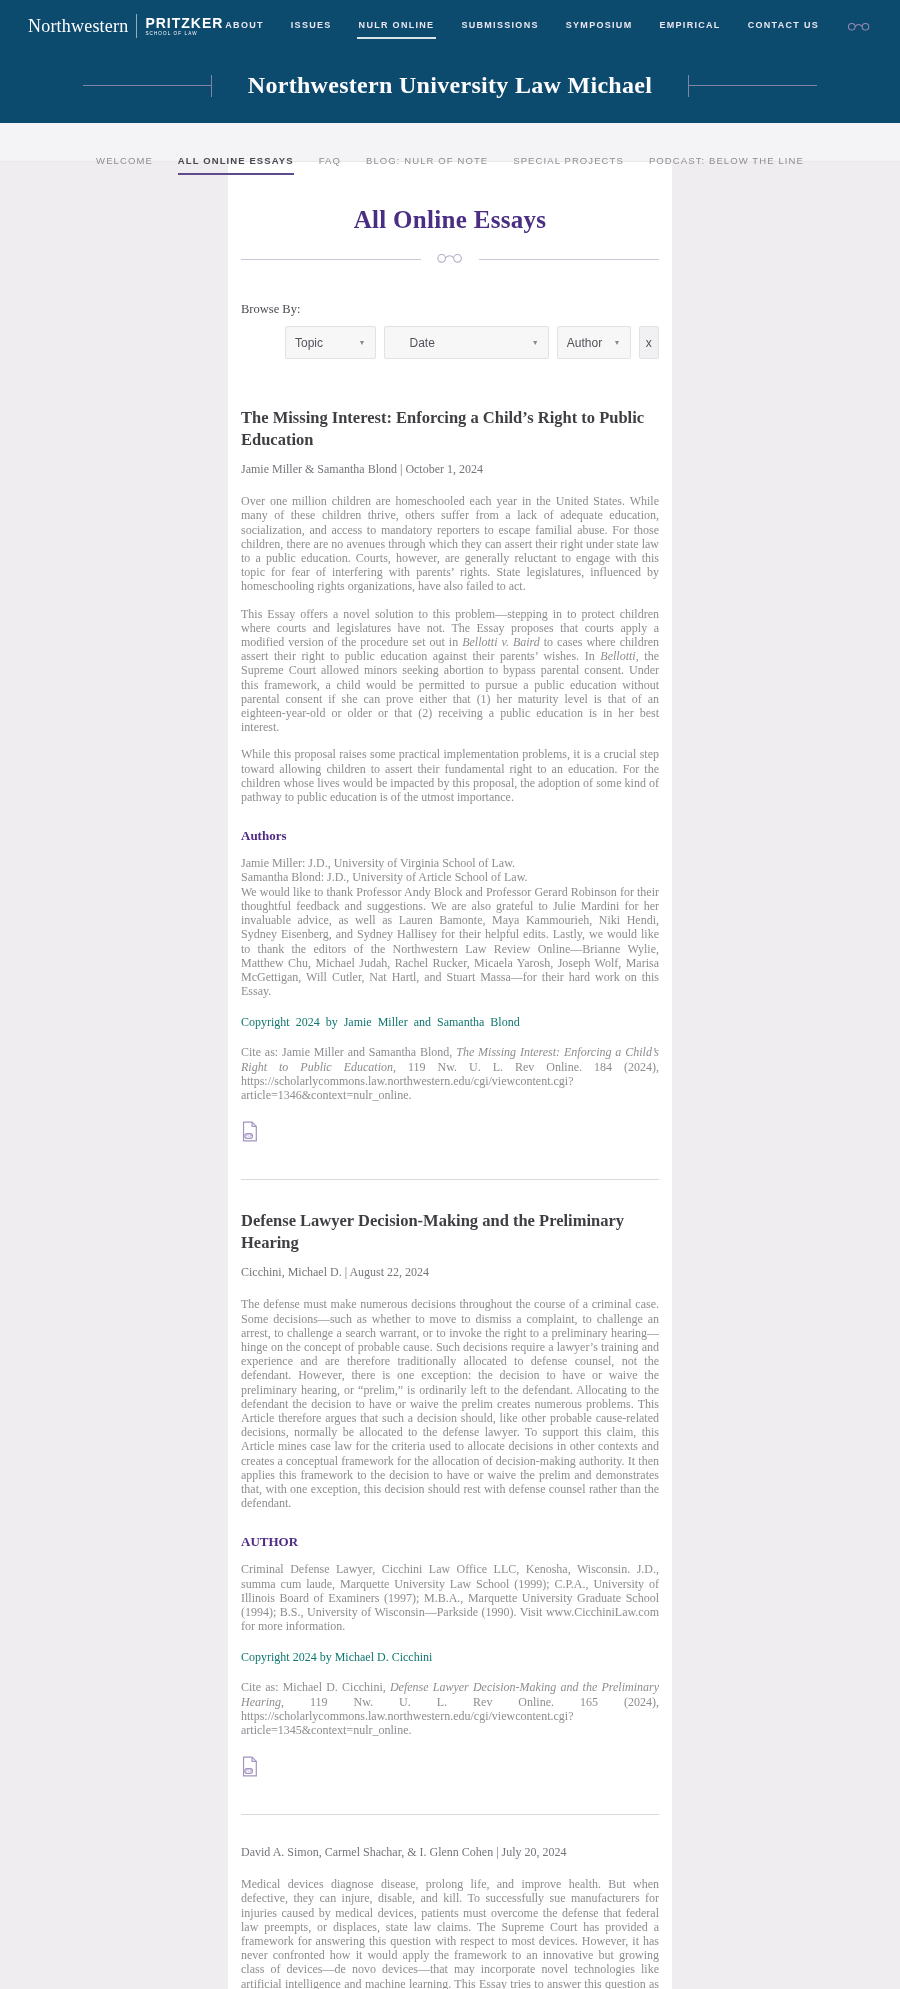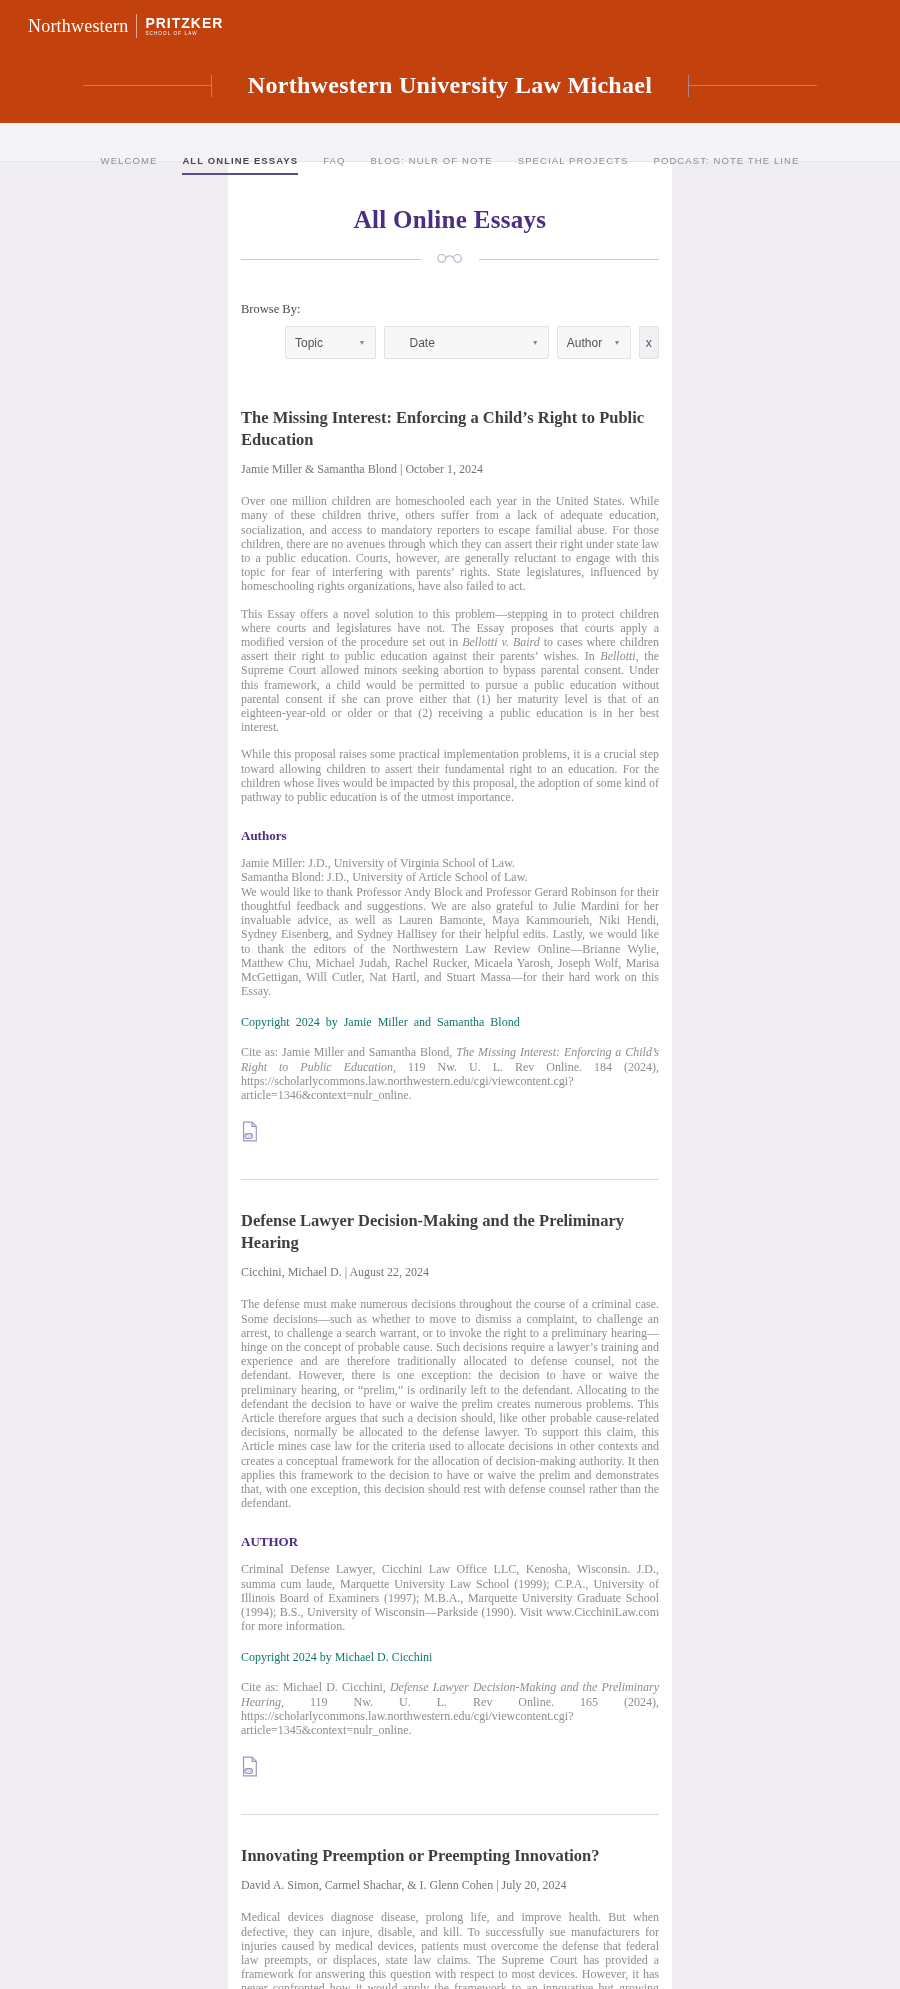--- a/index.html
+++ b/index.html
@@ -2,21 +2,21 @@
 <html><head>
 <meta charset="utf-8">
 <style>
   * { margin:0; padding:0; box-sizing:border-box; }
   html,body { width:900px; }
   body {
     height:1989px; overflow:hidden; background:#efedf0;
     font-family:"Liberation Serif", serif;
   }
   
-  .site-header { background:#c2410c; padding:14px 28px 24px; }
+  .site-header { background:#0c4a6e; padding:14px 28px 24px; }
   .header-top { display:flex; align-items:center; }
   .logo { display:flex; align-items:center; color:#fff; cursor:pointer; }
   .logo-name { font-size:18px; letter-spacing:.2px; }
   .logo-div { width:1px; height:24px; background:rgba(255,255,255,.55); margin:0 8px; }
   .logo-right { display:flex; flex-direction:column; line-height:1; }
   .logo-school { font-family:"Liberation Sans",sans-serif; font-weight:bold; font-size:14px; letter-spacing:1px; }
   .logo-sub { font-family:"Liberation Sans",sans-serif; font-size:4.6px; letter-spacing:1.1px; margin-top:2px; }
   .main-nav { margin-left:auto; display:flex; align-items:center; gap:27px; }
   .nav-item {
     font-family:"Liberation Sans",sans-serif; font-size:9px; font-weight:bold;
@@ -99,37 +99,53 @@
 <header class="site-header">
   <div class="header-top">
     <div class="logo">
       <span class="logo-name">Northwestern</span>
       <span class="logo-div"></span>
       <span class="logo-right">
         <span class="logo-school">PRITZKER</span>
         <span class="logo-sub">SCHOOL OF LAW</span>
       </span>
     </div>
+    <nav class="main-nav">
+      <span class="nav-item">ABOUT</span>
+      <span class="nav-item">ISSUES</span>
+      <span class="nav-item active">NULR ONLINE</span>
+      <span class="nav-item">SUBMISSIONS</span>
+      <span class="nav-item">SYMPOSIUM</span>
+      <span class="nav-item">EMPIRICAL</span>
+      <span class="nav-item">CONTACT US</span>
+      <span class="nav-glasses">
+        <svg width="26" height="12" viewBox="0 0 36 14" fill="none" stroke="currentColor" stroke-width="1.4">
+          <circle cx="8" cy="8" r="4.6"></circle>
+            <circle cx="27" cy="8" r="4.6"></circle>
+          <path d="M12.6 7.4 Q17.5 2.5 22.4 7.4"></path>
+        </svg>
+      </span>
+    </nav>
   </div>
   <div class="header-title-row">
     <span class="orn-line"></span>
     <span class="orn-tick"></span>
     <h1 class="site-title">Northwestern University Law Michael</h1>
     <span class="orn-tick"></span>
     <span class="orn-line"></span>
   </div>
 </header>
 
 <nav class="subnav">
   <span class="subnav-item">WELCOME</span>
   <span class="subnav-item active">ALL ONLINE ESSAYS</span>
   <span class="subnav-item">FAQ</span>
   <span class="subnav-item">BLOG: NULR OF NOTE</span>
   <span class="subnav-item">SPECIAL PROJECTS</span>
-  <span class="subnav-item">PODCAST: NOTE THE LINE</span>
+  <span class="subnav-item">PODCAST: BELOW THE LINE</span>
 </nav>
 
 <main class="container">
 
   <h2 class="page-title">All Online Essays</h2>
 
   <div class="title-ornament">
     <span class="line"></span>
     <span>
       <svg width="30" height="13" viewBox="0 0 36 14" fill="none" stroke="currentColor" stroke-width="1.3">
@@ -197,18 +213,17 @@
         <path d="M13 1 v5 h5"></path>
         <rect x="4.5" y="14.5" width="9" height="5.5" rx="2.7"></rect>
         <text x="6" y="18.8" font-size="3.6" stroke="none" fill="currentColor" font-family="Liberation Sans, sans-serif">PDF</text>
       </svg>
     </span>
   </article>
 
   <hr class="article-divider">
 
   <article>
-    <h3 class="article-title">Innovating Preemption or Preempting Innovation?</h3>
     <div class="byline">David A. Simon, Carmel Shachar, &amp; I. Glenn Cohen | July 20, 2024</div>
     <p class="para">Medical devices diagnose disease, prolong life, and improve health. But when defective, they can injure, disable, and kill. To successfully sue manufacturers for injuries caused by medical devices, patients must overcome the defense that federal law preempts, or displaces, state law claims. The Supreme Court has provided a framework for answering this question with respect to most devices. However, it has never confronted how it would apply the framework to an innovative but growing class of devices—de novo devices—that may incorporate novel technologies like artificial intelligence and machine learning. This Essay tries to answer this question as a predictive and normative matter. From a predictive perspective, the Essay argues that the Court’s increasingly textualist orientation suggests it will reject preemption of claims against manufacturers of de novo devices, though the result is not certain. From a</p>
   </article>
 
 </main>
 
 </body></html>

